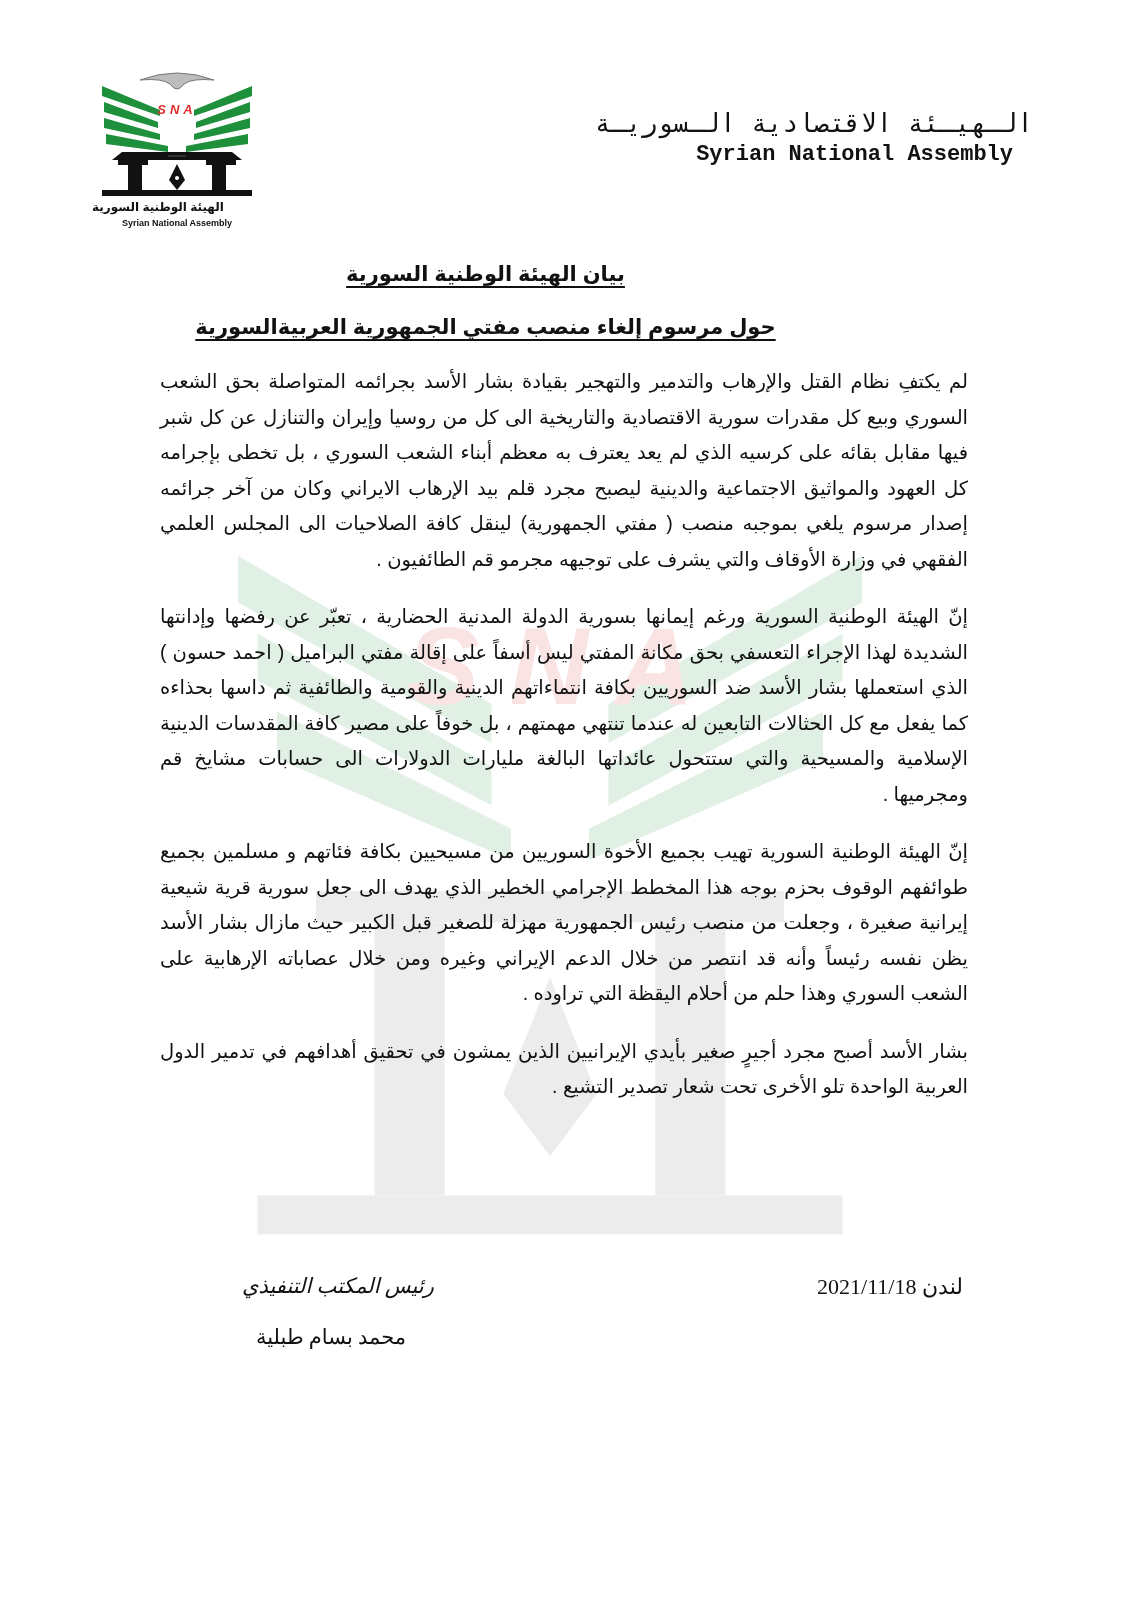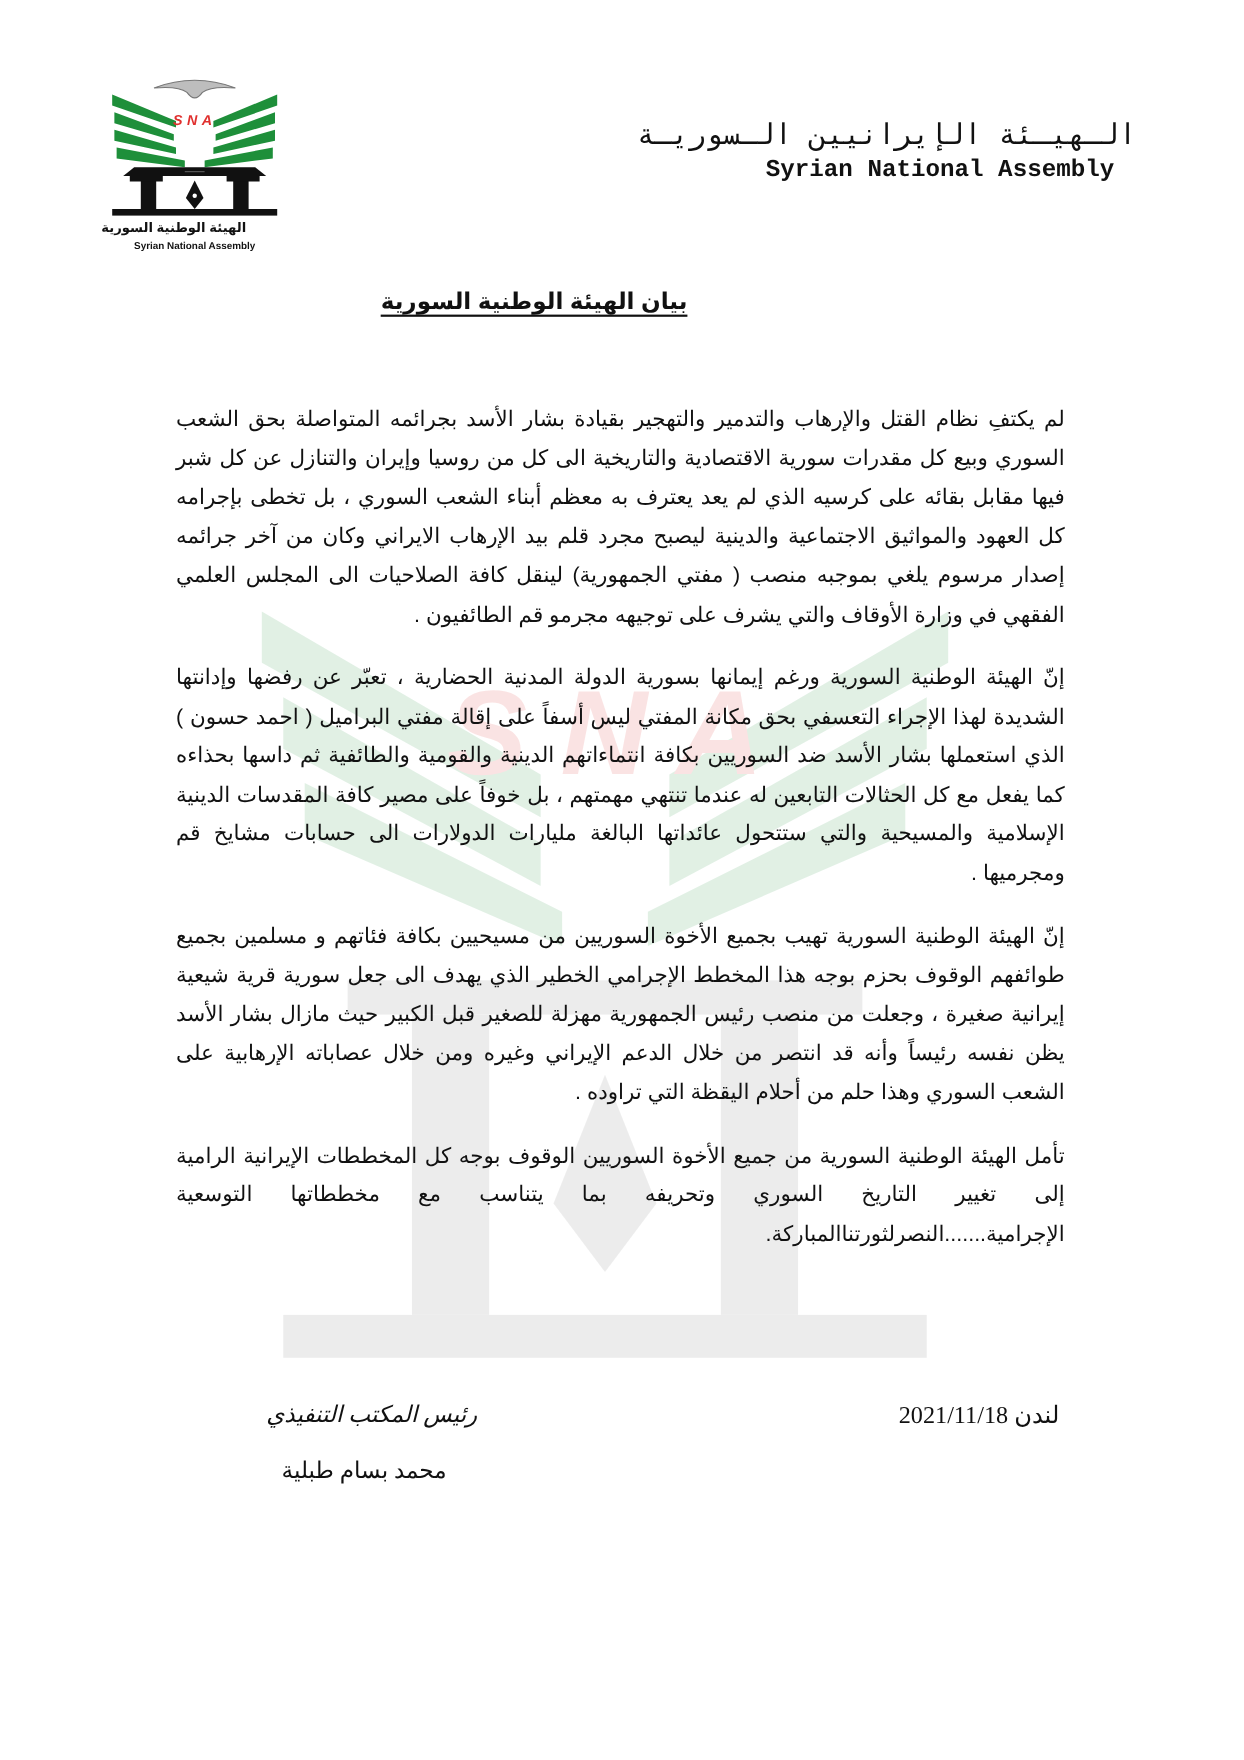--- a/index.html
+++ b/index.html
@@ -84,28 +84,29 @@
         <rect x="10" y="122" width="150" height="6"></rect>
         <polygon points="85,96 93,112 85,122 77,112"></polygon>
       </g>
       <circle cx="85" cy="110" r="2" fill="#fff"></circle>
       <line x1="76" y1="88" x2="94" y2="88" stroke="#555" stroke-width="1"></line>
     </svg>
     <div class="logo-ar">الهيئة الوطنية السورية</div>
     <div class="logo-en">Syrian National Assembly</div>
   </div>
 
-  <div class="org-ar">الـهيـئة الإيرانيين الـسوريـة</div>
+  <div class="org-ar">الـهيـئة الاقتصادية الـسوريـة</div>
   <div class="org-en">Syrian National Assembly</div>
 
   <div class="title title-1">بيان الهيئة الوطنية السورية</div>
+  <div class="title title-2">حول مرسوم إلغاء منصب مفتي الجمهورية العربيةالسورية</div>
 
   <div class="body">
     <p>لم يكتفِ نظام القتل والإرهاب والتدمير والتهجير بقيادة بشار الأسد بجرائمه المتواصلة بحق الشعب السوري وبيع كل مقدرات سورية الاقتصادية والتاريخية الى كل من روسيا وإيران والتنازل عن كل شبر فيها مقابل بقائه على كرسيه الذي لم يعد يعترف به معظم أبناء الشعب السوري ، بل تخطى بإجرامه كل العهود والمواثيق الاجتماعية والدينية ليصبح مجرد قلم بيد الإرهاب الايراني وكان من آخر جرائمه إصدار مرسوم يلغي بموجبه منصب ( مفتي الجمهورية) لينقل كافة الصلاحيات الى المجلس العلمي الفقهي في وزارة الأوقاف والتي يشرف على توجيهه مجرمو قم الطائفيون .</p>
     <p>إنّ الهيئة الوطنية السورية ورغم إيمانها بسورية الدولة المدنية الحضارية ، تعبّر عن رفضها وإدانتها الشديدة لهذا الإجراء التعسفي بحق مكانة المفتي ليس أسفاً على إقالة مفتي البراميل ( احمد حسون ) الذي استعملها بشار الأسد ضد السوريين بكافة انتماءاتهم الدينية والقومية والطائفية ثم داسها بحذاءه كما يفعل مع كل الحثالات التابعين له عندما تنتهي مهمتهم ، بل خوفاً على مصير كافة المقدسات الدينية الإسلامية والمسيحية والتي ستتحول عائداتها البالغة مليارات الدولارات الى حسابات مشايخ قم ومجرميها .</p>
     <p>إنّ الهيئة الوطنية السورية تهيب بجميع الأخوة السوريين من مسيحيين بكافة فئاتهم و مسلمين بجميع طوائفهم الوقوف بحزم بوجه هذا المخطط الإجرامي الخطير الذي يهدف الى جعل سورية قرية شيعية إيرانية صغيرة ، وجعلت من منصب رئيس الجمهورية مهزلة للصغير قبل الكبير حيث مازال بشار الأسد يظن نفسه رئيساً وأنه قد انتصر من خلال الدعم الإيراني وغيره ومن خلال عصاباته الإرهابية على الشعب السوري وهذا حلم من أحلام اليقظة التي تراوده .</p>
-    <p>تأمل الهيئة الوطنية السورية من جميع الأخوة السوريين الوقوف بوجه كل المخططات الإيرانية الرامية إلى تغيير التاريخ السوري وتحريفه بما يتناسب مع مخططاتها التوسعية الإجرامية.......النصرلثورتناالمباركة.</p>
+    <p>بشار الأسد أصبح مجرد أجيرٍ صغير بأيدي الإيرانيين الذين يمشون في تحقيق أهدافهم في تدمير الدول العربية الواحدة تلو الأخرى تحت شعار تصدير التشيع .</p>
   </div>
 
   <div class="place-date">لندن 2021/11/18</div>
   <div class="sig-title">رئيس المكتب التنفيذي</div>
   <div class="sig-name">محمد بسام طبلية</div>
 </div>
 
 </body></html>

